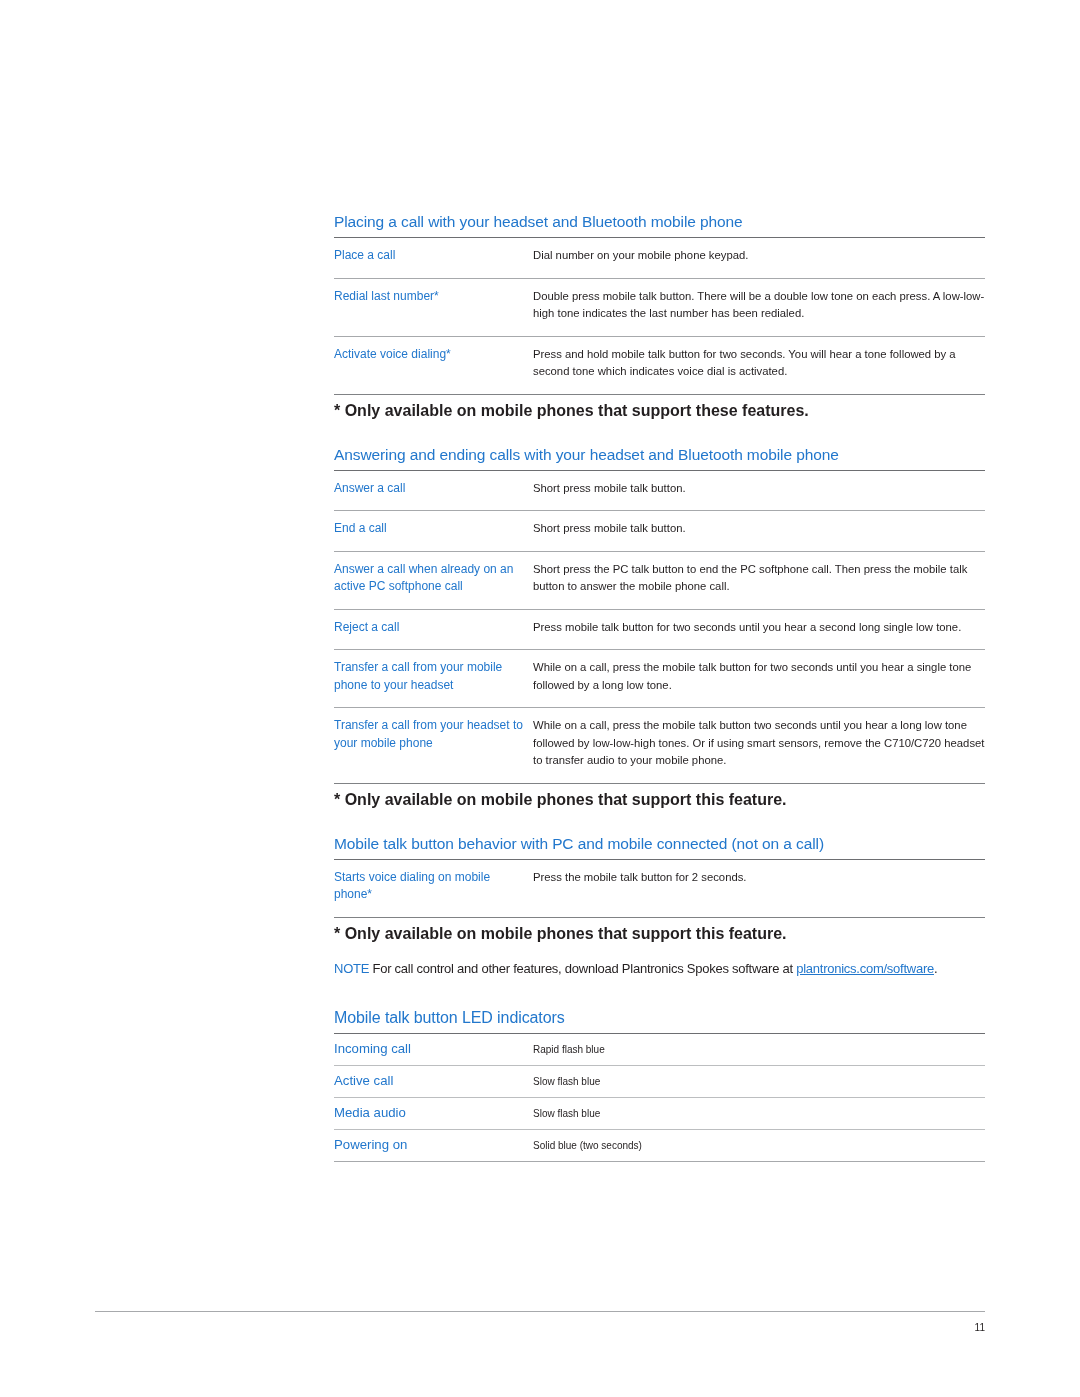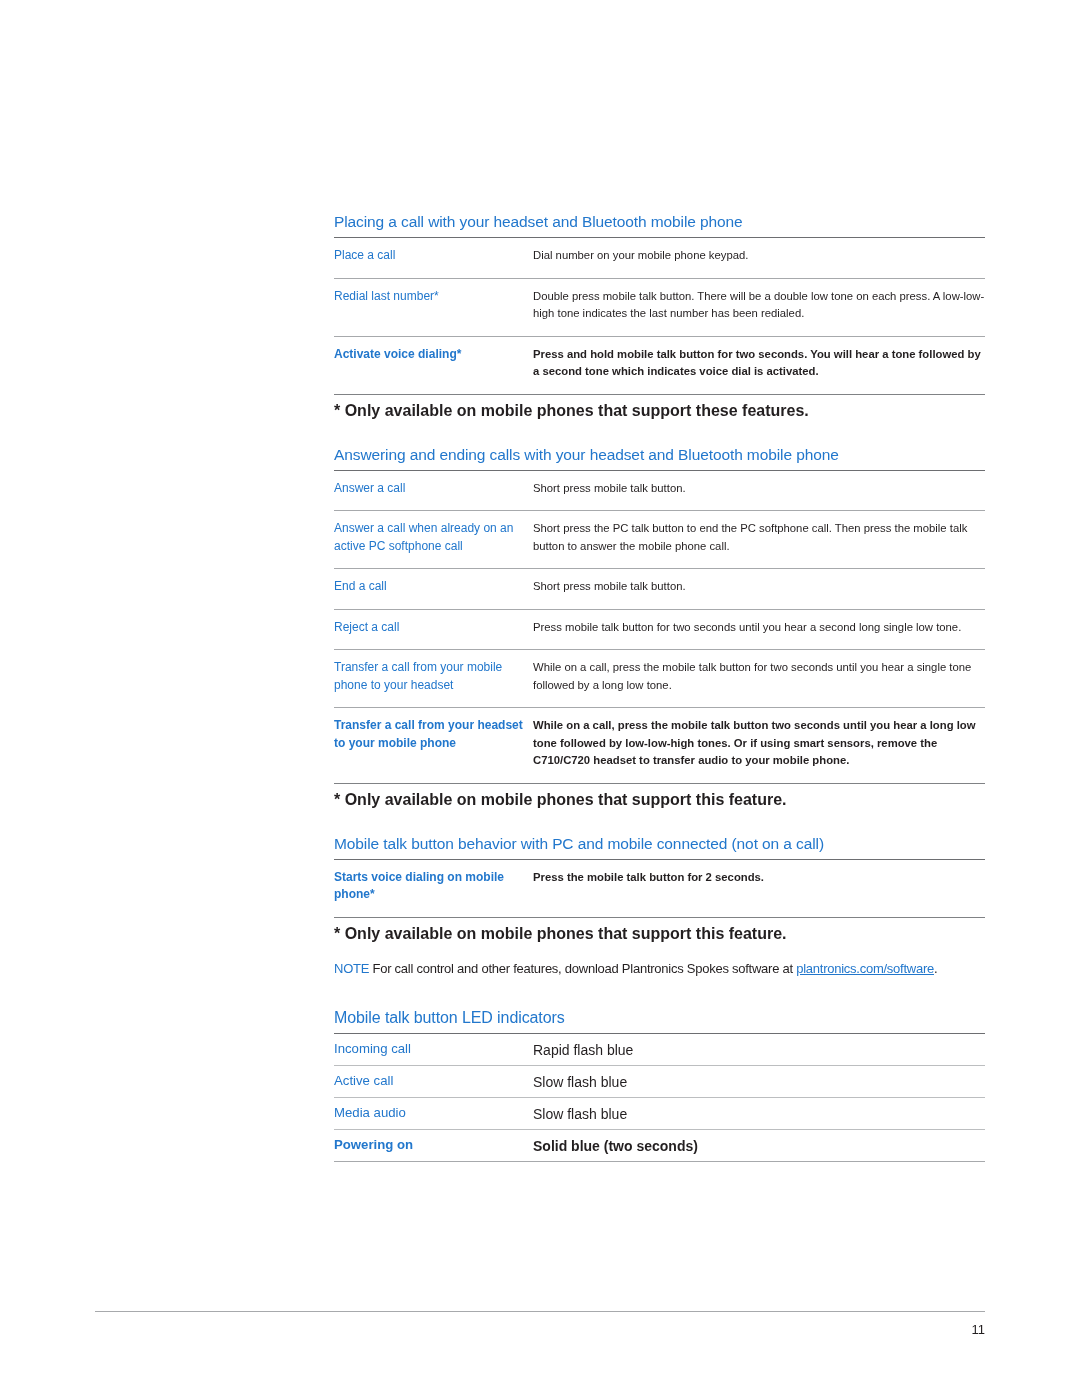--- a/index.html
+++ b/index.html
@@ -55,21 +55,20 @@
     border-collapse: collapse;
     table-layout: fixed;
   }
   .spec-table td {
     vertical-align: top;
     padding: 0;
     border-bottom: 1.2px solid #a7a9ac;
   }
   .spec-table tr:last-child td {
     border-bottom: 1.2px solid #808285;
-    font-weight: bold;
   }
   .spec-table td.label-cell {
     width: 189px;
     color: #2277cc;
     font-size: 12px;
     line-height: 17.5px;
     padding: 9px 10px 13px 0;
   }
   .spec-table td.value-cell {
     color: #231f20;
@@ -78,21 +77,21 @@
     padding: 9px 0 13px 0;
   }
 
   
   .led-table td.label-cell {
     font-size: 13.2px;
     line-height: 18px;
     padding: 6px 10px 7px 0;
   }
   .led-table td.value-cell {
-    font-size: 14px;
+    font-size: 10px;
     line-height: 18px;
     padding: 7px 0 6px 0;
   }
   .led-table td {
     border-bottom: 1.1px solid #bcbec0;
   }
   .led-table tr:last-child td {
     border-bottom: 1.1px solid #a7a9ac;
   }
 
@@ -137,21 +136,21 @@
     width: 890px;
     height: 0;
     border-top: 1.4px solid #a7a9ac;
   }
   .page-number {
     position: absolute;
     left: 940px;
     top: 1322px;
     width: 45px;
     text-align: right;
-    font-size: 13px;
+    font-size: 10px;
     color: #231f20;
   }
 </style>
 </head>
 <body>
 
 <div class="page">
 
   <div class="content">
 
@@ -180,28 +179,28 @@
 
     <h2 class="section-heading">Answering and ending calls with your headset and Bluetooth mobile phone</h2>
 
     <table class="spec-table">
       <tbody>
         <tr>
           <td class="label-cell">Answer a call</td>
           <td class="value-cell">Short press mobile talk button.</td>
         </tr>
         <tr>
+          <td class="label-cell">End a call</td>
+          <td class="value-cell">Short press mobile talk button.</td>
+        </tr>
+        <tr>
           <td class="label-cell">Answer a call when already on an active PC softphone call</td>
           <td class="value-cell">Short press the PC talk button to end the PC softphone call. Then press the mobile talk button to answer the mobile phone call.</td>
         </tr>
         <tr>
-          <td class="label-cell">End a call</td>
-          <td class="value-cell">Short press mobile talk button.</td>
-        </tr>
-        <tr>
           <td class="label-cell">Reject a call</td>
           <td class="value-cell">Press mobile talk button for two seconds until you hear a second long single low tone.</td>
         </tr>
         <tr>
           <td class="label-cell">Transfer a call from your mobile phone to your headset</td>
           <td class="value-cell">While on a call, press the mobile talk button for two seconds until you hear a single tone followed by a long low tone.</td>
         </tr>
         <tr>
           <td class="label-cell">Transfer a call from your headset to your mobile phone</td>
           <td class="value-cell">While on a call, press the mobile talk button two seconds until you hear a long low tone followed by low-low-high tones. Or if using smart sensors, remove the C710/C720 headset to transfer audio to your mobile phone.</td>

